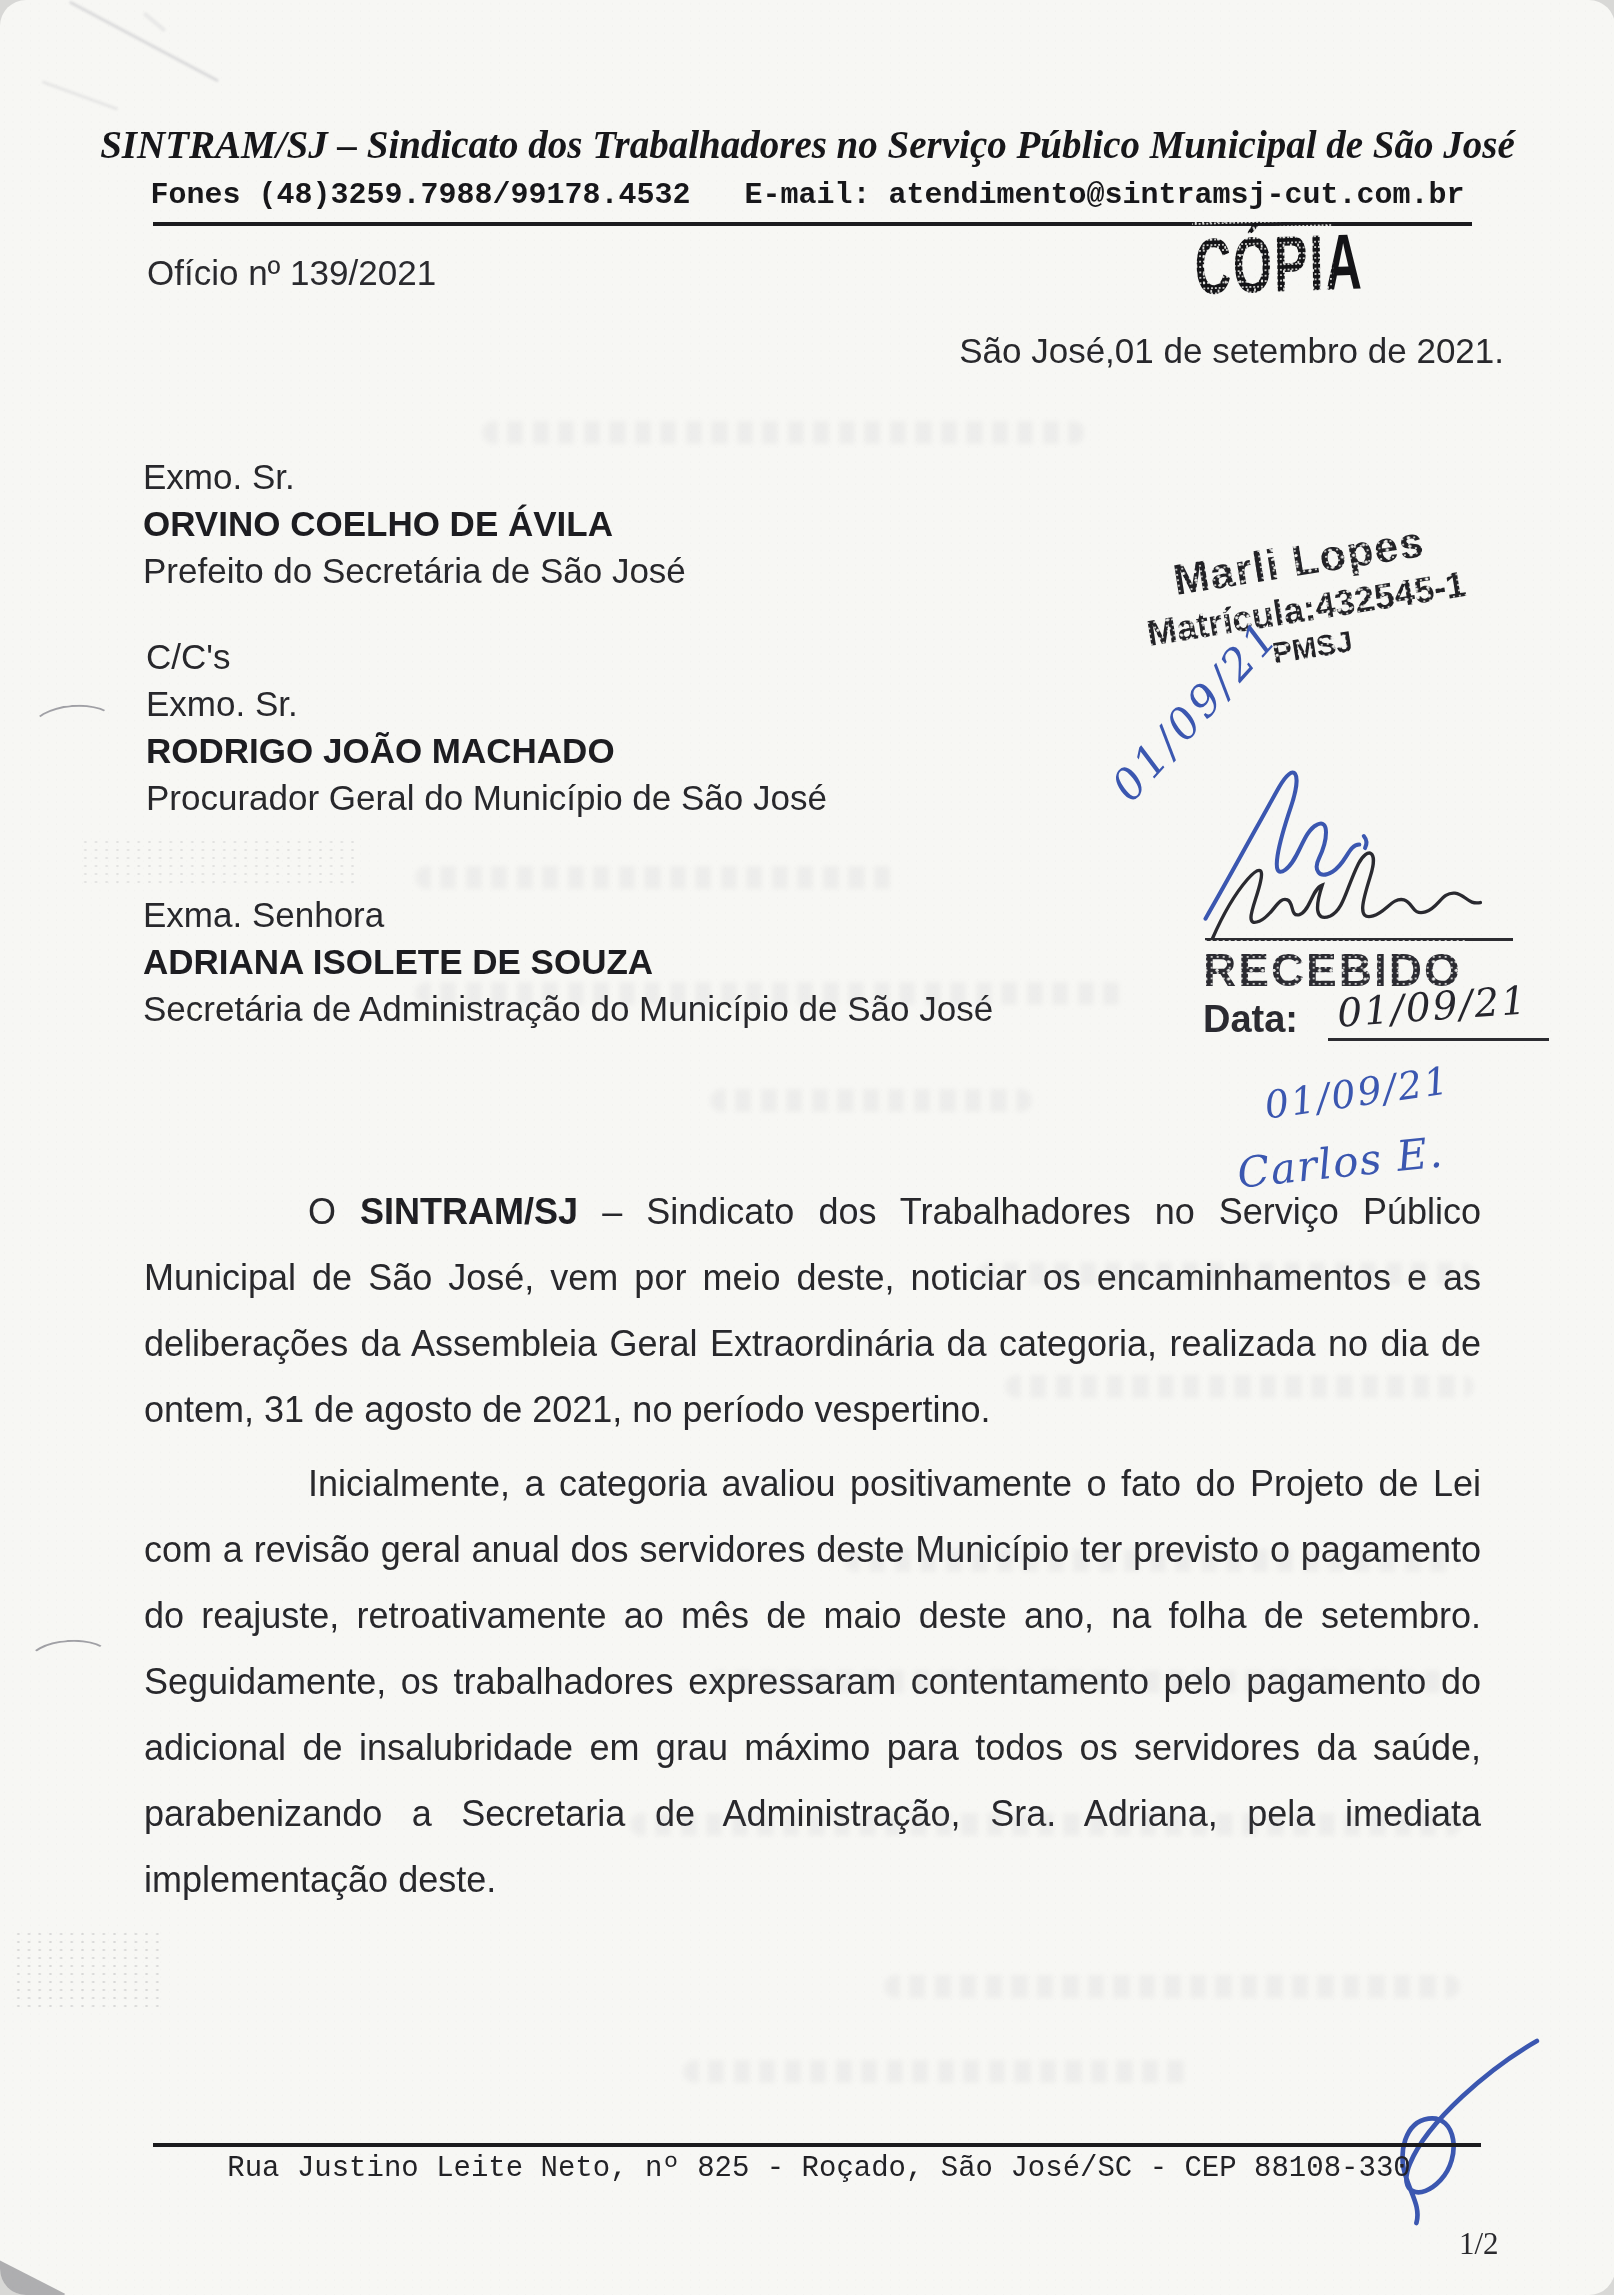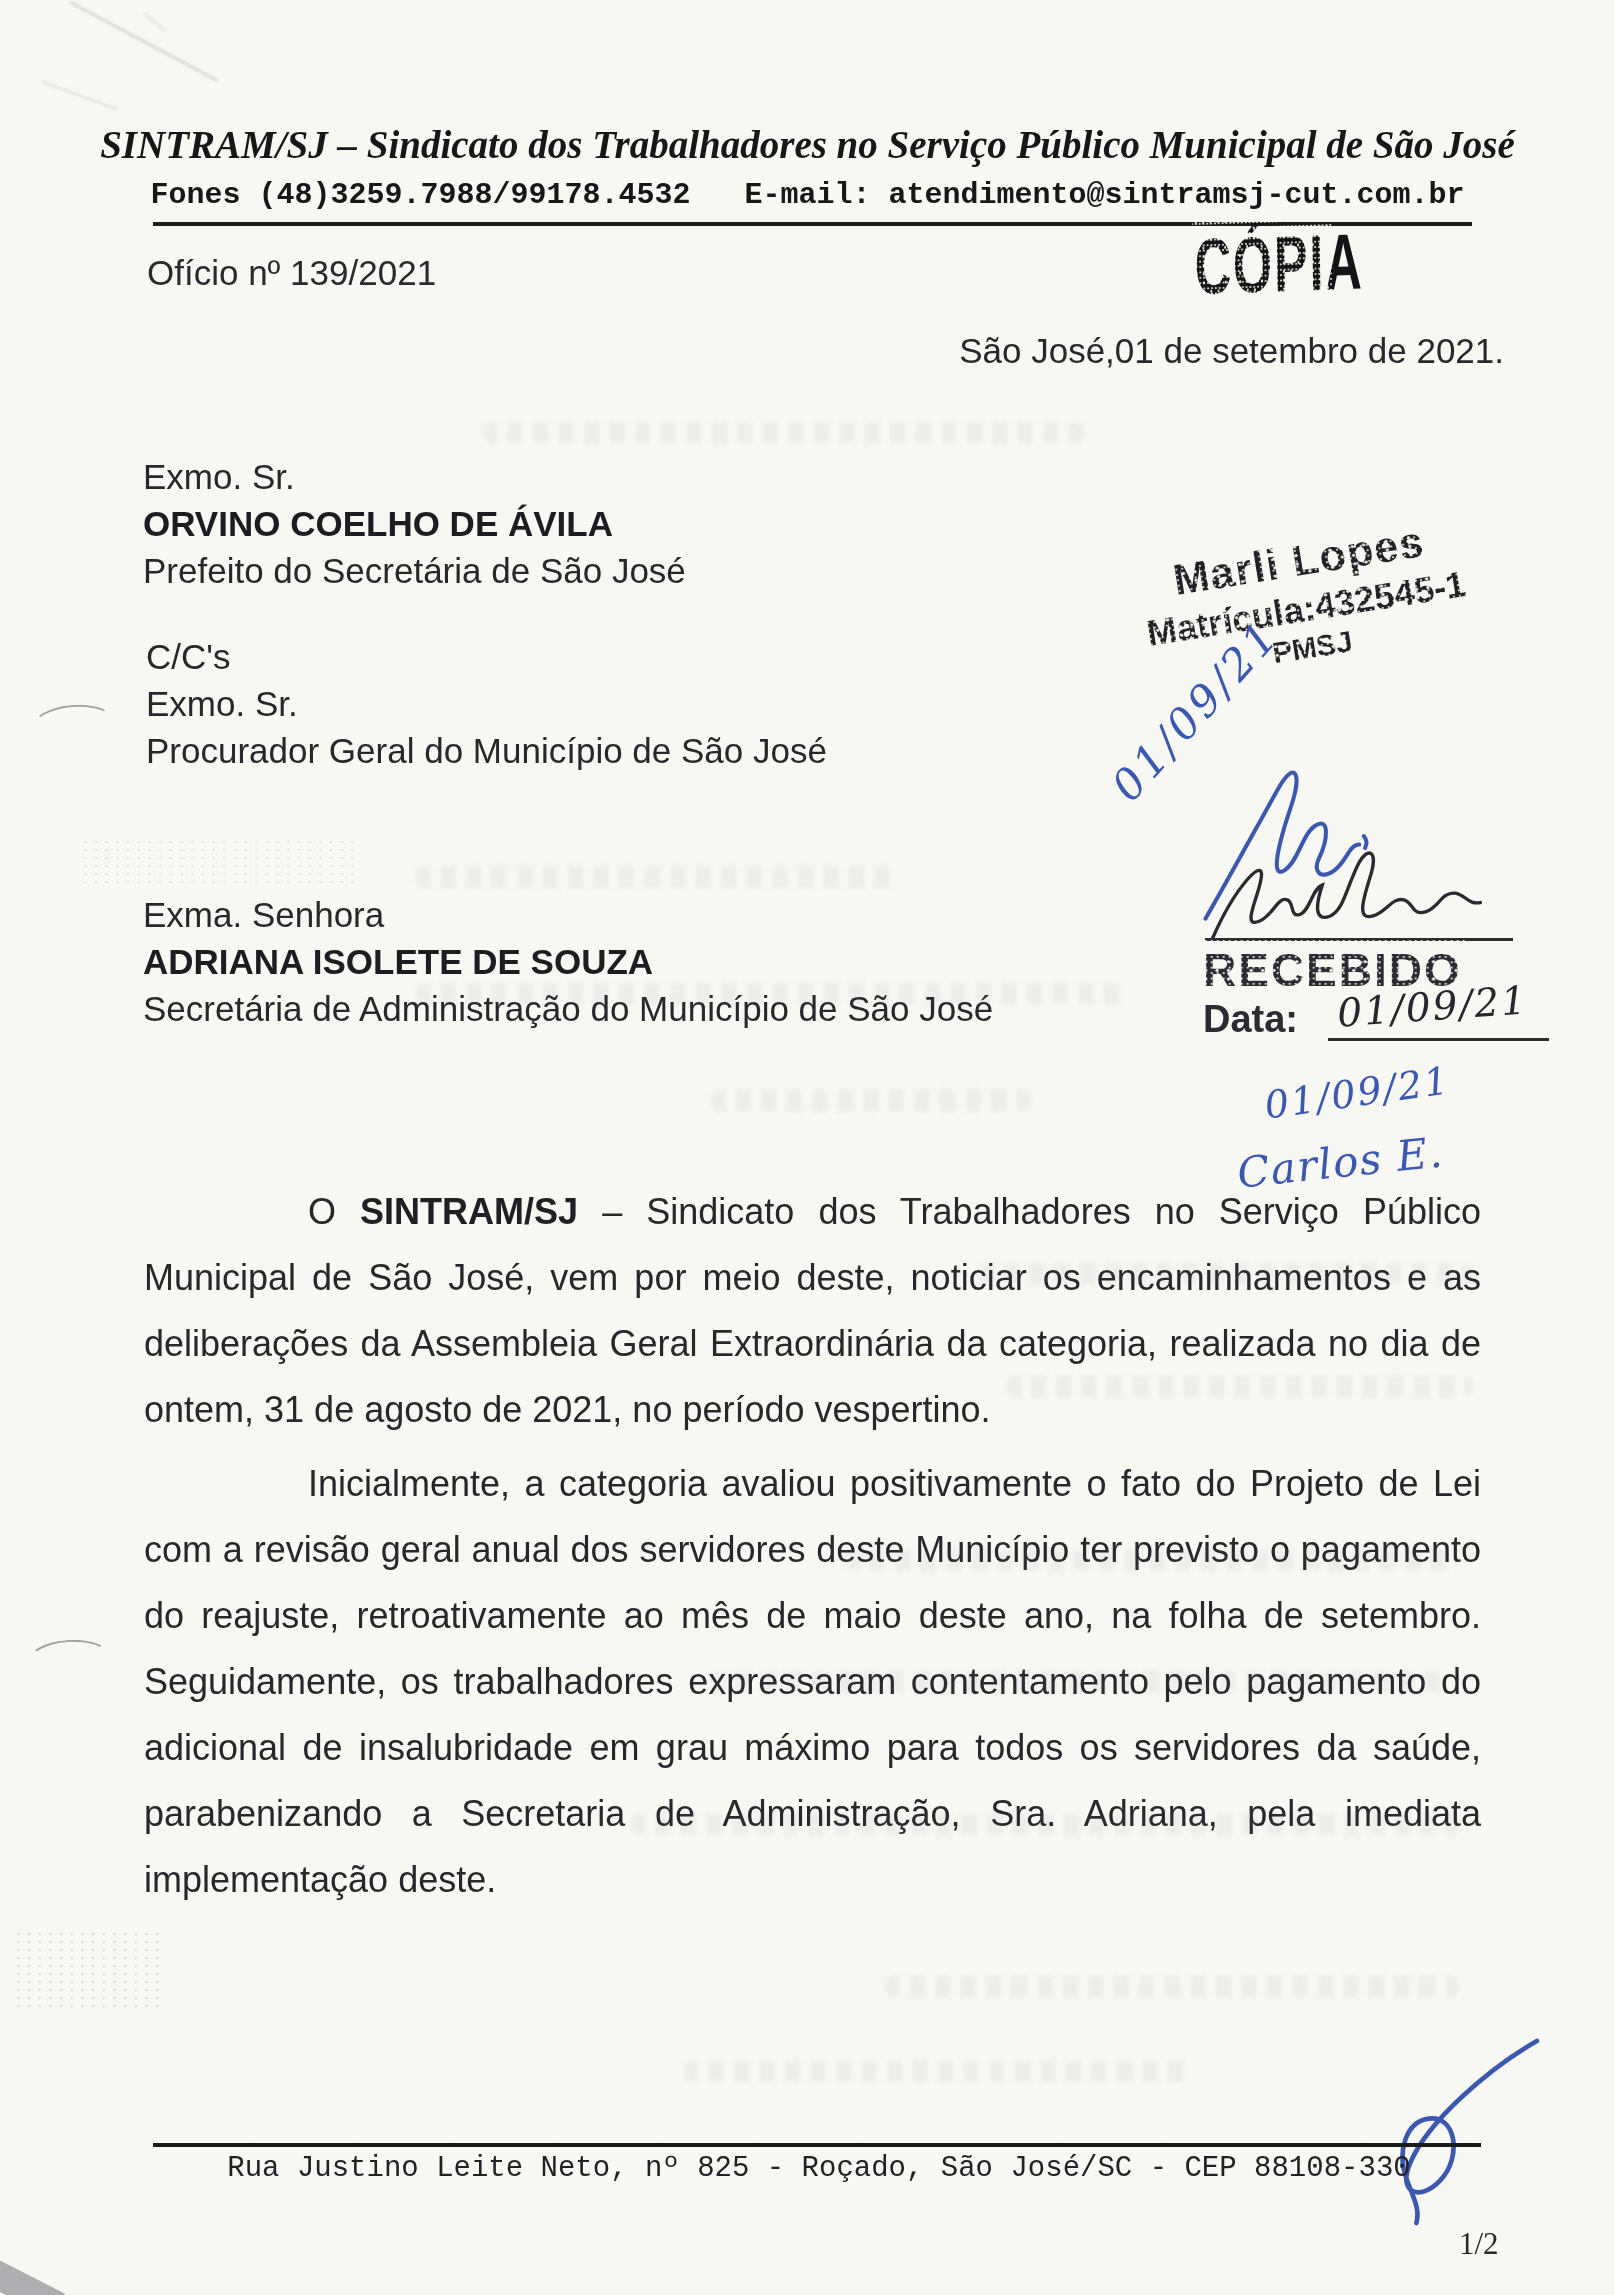--- a/index.html
+++ b/index.html
@@ -3,20 +3,21 @@
 <meta charset="utf-8">
 <style>
   html,body{margin:0;padding:0;background:#d8d8d6;}
   .page{
     position:relative; width:1615px; height:2295px; overflow:hidden;
     background:#f7f7f4;
     background-image:radial-gradient(rgba(40,40,40,0.018) 0.7px, transparent 0.9px);
     background-size:8.7px 7.4px;
     font-family:"Liberation Sans","DejaVu Sans",sans-serif;
     color:#232327;
+    border-radius:26px;
   }
   .abs{position:absolute;}
   
   .org-title{
     top:122px; left:0; width:1615px; text-align:center;
     font-family:"Liberation Serif","DejaVu Serif",serif;
     font-weight:bold; font-style:italic; font-size:39px; letter-spacing:0px; color:#17171a;
   }
   .contact-line{
     top:178px; left:0; width:1615px; text-align:center;
@@ -153,20 +154,21 @@
   </div>
   <div class="abs hand blue-ink marli-date">01/09/21</div>
   <svg class="abs" style="left:1179px;top:750px;transform:rotate(-6deg);" width="221" height="181" viewBox="0 0 330 270">
     <path d="M28 238 C 66 186, 128 96, 158 54 C 184 18, 196 34, 172 86 C 150 134, 128 192, 154 178 C 176 166, 186 124, 208 116 C 228 108, 222 140, 206 166 C 196 182, 202 198, 224 188 C 246 178, 252 150, 268 152" fill="none" stroke="#3b57b0" stroke-width="6" stroke-linecap="round"></path>
     <path d="M276 140 C 280 146, 280 152, 276 158" fill="none" stroke="#3b57b0" stroke-width="6" stroke-linecap="round"></path>
   </svg>
 
   <div class="abs addr addr-2">
     <div>C/C's</div>
     <div>Exmo. Sr.</div>
+    <div class="bold">RODRIGO JOÃO MACHADO</div>
     <div>Procurador Geral do Município de São José</div>
   </div>
 
   <div class="abs addr addr-3">
     <div>Exma. Senhora</div>
     <div class="bold">ADRIANA ISOLETE DE SOUZA</div>
     <div>Secretária de Administração do Município de São José</div>
   </div>
 
   <svg class="abs" style="left:1203px;top:846px;" width="335" height="101" viewBox="0 0 500 150">

